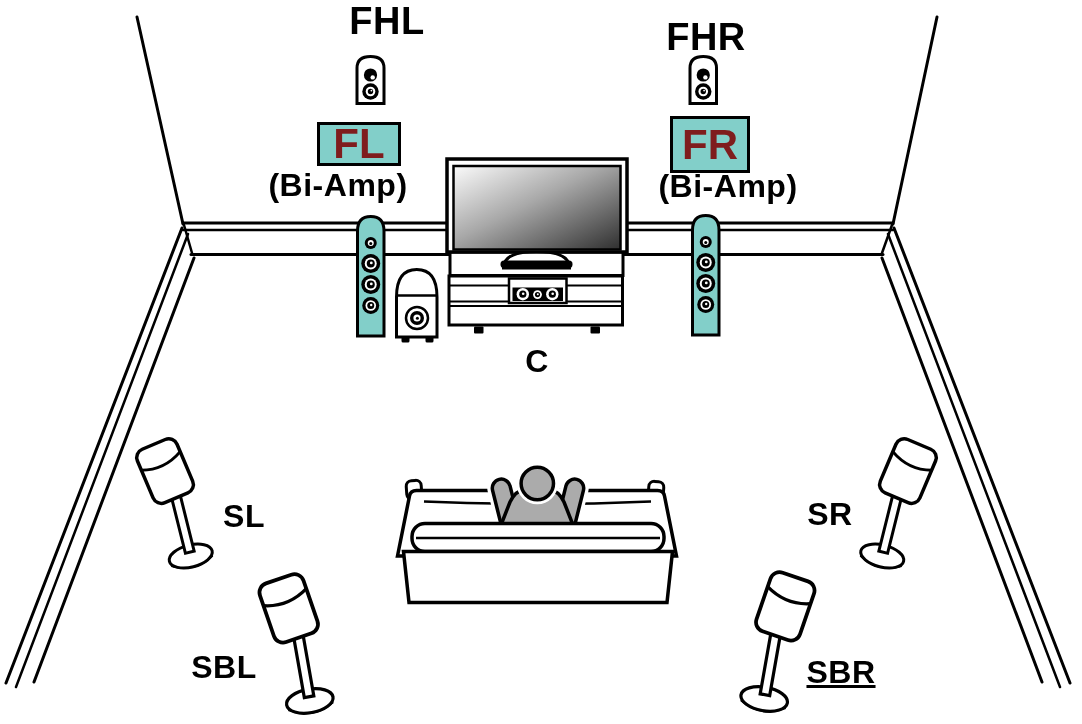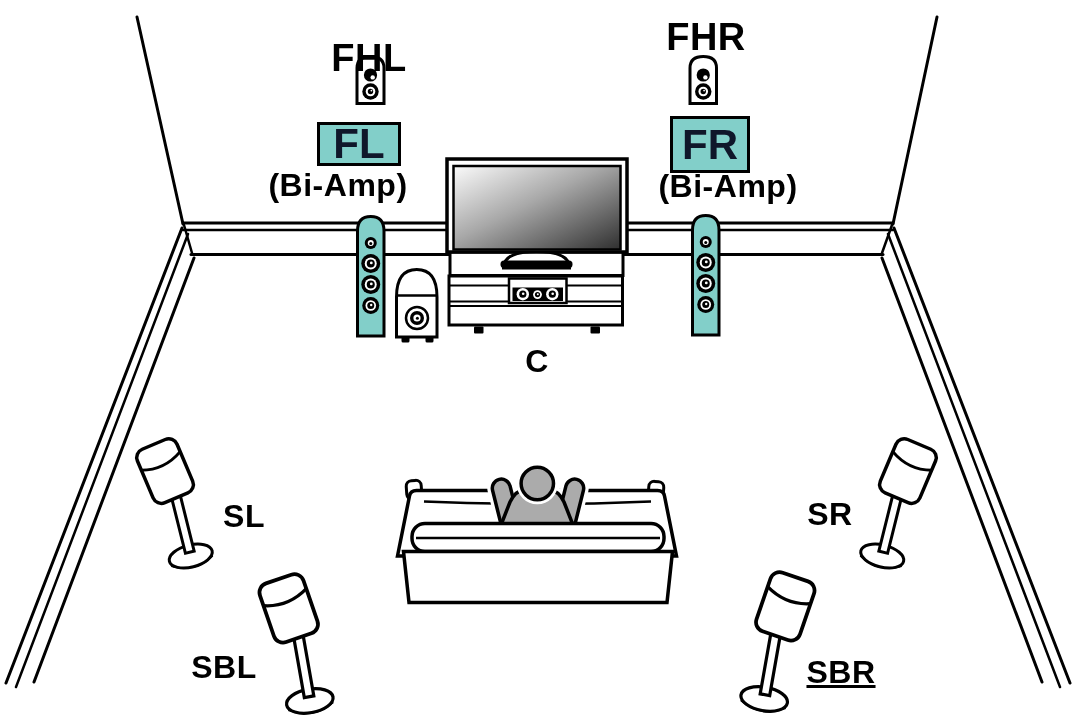--- a/index.html
+++ b/index.html
@@ -12,21 +12,21 @@
   .lbl {
     position:absolute; color:#000; font-weight:700; font-size:32px;
     line-height:1; white-space:nowrap; transform:translateX(-50%);
     letter-spacing:0.5px;
   }
   .lbl.small { font-size:38px; }
   .tagbox {
     position:absolute; box-sizing:border-box;
     background:var(--accent,#82CFC9); border:3.5px solid #000;
     display:flex; align-items:center; justify-content:center;
-    color:#0f172a; font-weight:700; font-size:42px; line-height:1;
+    color:#7f1d1d; font-weight:700; font-size:42px; line-height:1;
   }
 </style>
 </head>
 <body>
 
 <div class="stage">
 
   <svg width="1082" height="724" viewBox="0 0 1082 724">
     <defs>
       <linearGradient id="screenGrad" x1="0" y1="0" x2="1" y2="1">
@@ -188,21 +188,21 @@
       <line x1="416" y1="538" x2="660" y2="538" stroke="#000" stroke-width="2.5"></line>
       <path d="M403.5,551.5 L672.5,551.5 L667,602.5 L409,602.5 Z" fill="#fff" stroke="#000" stroke-width="3.5"></path>
     </g>
 
     <use href="#sat-speaker" transform="translate(191 557) rotate(-14)"></use>
     <use href="#sat-speaker" transform="translate(882 557) scale(-1 1) rotate(-14)"></use>
     <use href="#sat-speaker" transform="translate(310 702) rotate(-10) scale(1.07)"></use>
     <use href="#sat-speaker" transform="translate(764 700) scale(-1.07 1.07) rotate(-10)"></use>
   </svg>
 
-  <div class="lbl small" style="left:369px; top:2px;margin-top:37px;">FHL</div>
+  <div class="lbl small" style="left:387px; top:2px;">FHL</div>
   <div class="lbl small" style="left:706px; top:18px;">FHR</div>
 
   <div class="tagbox" style="left:317px; top:122px; width:84px; height:44px;">FL</div>
   <div class="tagbox" style="left:670px; top:116px; width:80px; height:57px;">FR</div>
 
   <div class="lbl" style="left:338px; top:169px;">(Bi-Amp)</div>
   <div class="lbl" style="left:728px; top:170px;">(Bi-Amp)</div>
 
   <div class="lbl" style="left:537px; top:345px;">C</div>
 

